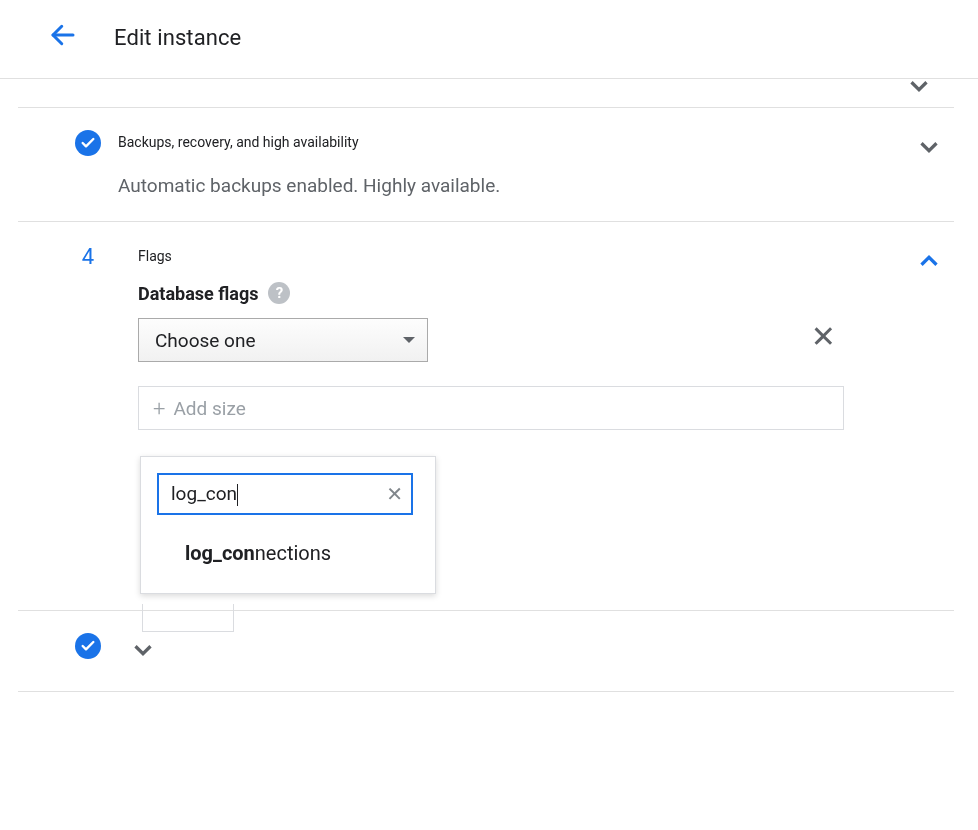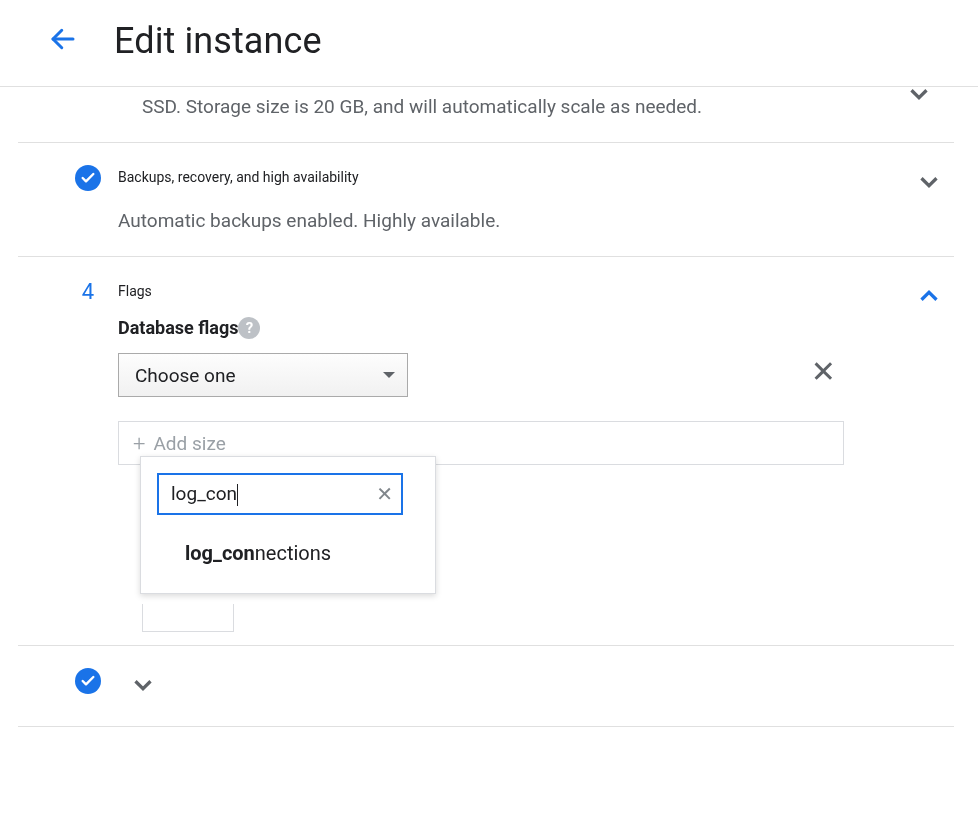--- a/index.html
+++ b/index.html
@@ -12,21 +12,21 @@
     overflow: hidden;
   }
   .header {
     display: flex;
     align-items: center;
     padding: 20px 20px 24px 48px;
     border-bottom: 1px solid #e0e0e0;
   }
   .back-arrow { color: #1a73e8; cursor: pointer; }
   .page-title {
-    font-size: 36px;
+    font-size: 22px;
     font-weight: 400;
     color: #202124;
     margin-left: 36px;
     letter-spacing: 0.1px;
   }
   .content { padding: 0 24px 0 18px; margin-top: -12px; }
   .section { border-bottom: 1px solid #e0e0e0; padding: 20px 0 22px 0; position: relative; }
   .section.top { padding-top: 18px; }
   .section-row { display: flex; align-items: flex-start; }
   .badge-col { width: 60px; min-width: 60px; display: flex; justify-content: center; padding-top: 2px; margin-left: 40px; }
@@ -35,21 +35,21 @@
     background: #1a73e8; display: flex; align-items: center; justify-content: center;
   }
   .step-number { color: #1a73e8; font-size: 22px; font-weight: 400; }
   .section-body { flex: 1; padding-right: 60px; }
   .section-title { font-size: 14px; font-weight: 400; color: #202124; line-height: 28px; }
   .section-sub { font-size: 19px; color: #5f6368; margin-top: 17px; line-height: 26px; }
   .expand-col { width: 50px; display: flex; align-items: flex-start; justify-content: center; padding-top: 4px; }
   .chevron { color: #5f6368; cursor: pointer; }
   .chevron.blue { color: #1a73e8; }
   .storage-text { font-size: 19px; color: #5f6368; line-height: 27px; padding-left: 124px; padding-right: 80px; }
-  .subhead { font-size: 18px; font-weight: 700; color: #202124; margin-top: 12px; display: flex; }
+  .subhead { font-size: 18px; font-weight: 700; color: #202124; margin-top: 12px; display: flex; align-items: center; gap: 10px; }
   .help-icon { width: 22px; height: 22px; border-radius: 50%; background: #bdc1c6; color: #fff; font-size: 15px; font-weight: 700; display: inline-flex; align-items: center; justify-content: center; }
   .select-row { display: flex; align-items: center; margin-top: 14px; position: relative; }
   .select-box {
     width: 290px; height: 44px; border: 1px solid #aaa;
     background: linear-gradient(#fdfdfd,#f1f1f1);
     display: flex; align-items: center; justify-content: space-between;
     padding: 0 12px 0 16px; font-size: 19px; color: #202124;
     cursor: pointer;
   }
   .triangle {
@@ -66,21 +66,21 @@
   }
   .add-item .plus { font-size: 22px; margin-right: 8px; color: #9aa0a6; font-weight: 300; }
   .dropdown-panel {
     position: absolute;
     top: 456px;
     left: 140px;
     width: 296px;
     background: #fff;
     border: 1px solid #dadce0;
     box-shadow: 0 2px 6px rgba(0,0,0,0.15);
-    padding: 16px 16px 10px 0;
+    padding: 16px 6px 10px 0;
     z-index: 10;
   }
   .search-wrap { padding: 0 16px 8px 16px; }
   .search-input-wrap {
     border: 2px solid #1a73e8; height: 42px; display: flex; align-items: center;
     padding: 0 8px 0 12px;
   }
   .search-text { font-size: 19px; color: #202124; flex: 1; }
   .caret { display: inline-block; width: 1px; height: 22px; background: #202124; vertical-align: middle; animation: blink 1s step-start infinite; }
   @keyframes blink { 50% { opacity: 0; } }
@@ -98,21 +98,20 @@
         <line x1="20" y1="12" x2="4" y2="12"></line>
         <polyline points="11 5 4 12 11 19"></polyline>
       </svg>
   </span>
   <h1 class="page-title">Edit instance</h1>
 </div>
 
 <div class="content">
 
   <div class="section top">
-    <div class="storage-text">SSD. Storage size is 20 GB, and will automatically scale as needed.</div>
     <div class="expand-col" style="position:absolute;right:10px;top:0">
       <span class="chevron">
         <svg width="30" height="30" viewBox="0 0 24 24" fill="none" stroke="#5f6368" stroke-width="2.6">
             <polyline points="6 9 12 15 18 9"></polyline>
           </svg>
       </span>
     </div>
   </div>
 
   <div class="section">
@@ -136,21 +135,21 @@
         </span>
       </div>
     </div>
   </div>
 
   <div class="section" style="padding-bottom:180px;">
     <div class="section-row">
       <div class="badge-col">
         <span class="step-number">4</span>
       </div>
-      <div class="section-body" style="position:relative;">
+      <div class="section-body" style="position:relative;margin-left:20px;">
         <div class="section-title">Flags</div>
         <div class="subhead">
           <span>Database flags</span>
           <span class="help-icon">?</span>
         </div>
         <div class="select-row">
           <div class="select-box">
             <span>Choose one</span>
             <span class="triangle"></span>
           </div>

